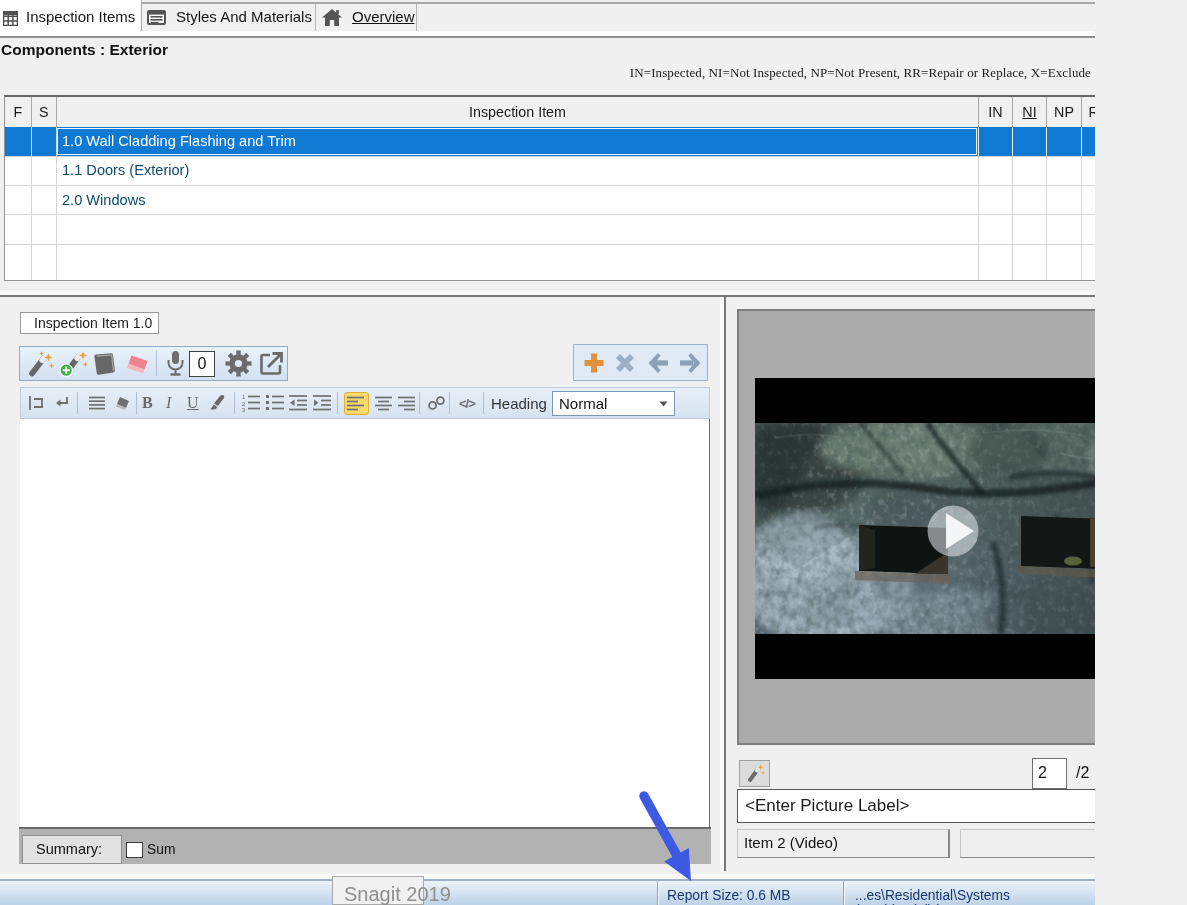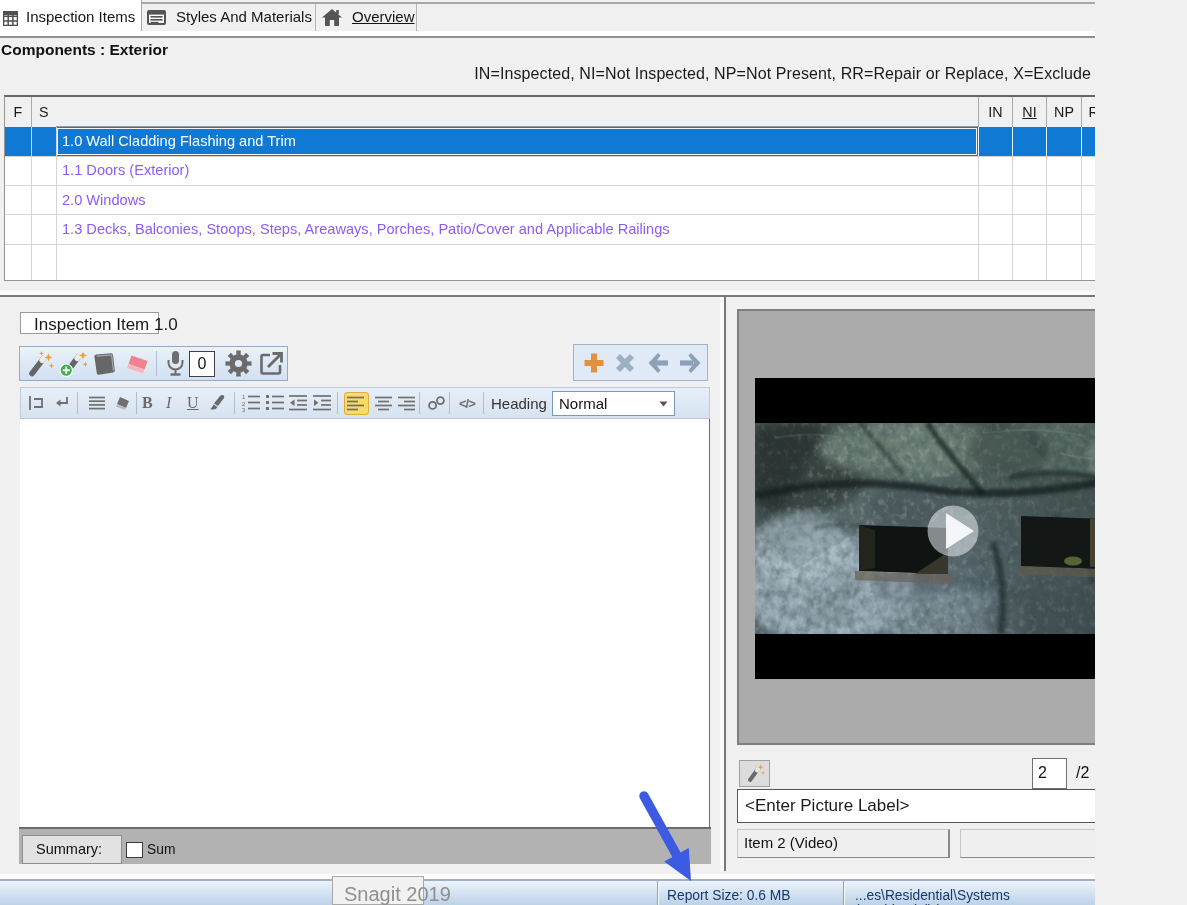--- a/index.html
+++ b/index.html
@@ -1,21 +1,21 @@
 <!DOCTYPE html>
 <html><head>
 <meta charset="utf-8">
 <style>
 html,body{margin:0;padding:0;}
 body{width:1187px;height:905px;overflow:hidden;font-family:"Liberation Sans",sans-serif;background:#f0f0f0;}
 .ab{position:absolute;}
 #page{position:relative;width:1095px;height:905px;background:#f0f0f0;overflow:hidden;}
 .tabtxt{font-size:15px;color:#151515;}
 .hcell{position:absolute;background:#f0f0f0;border-left:1px solid #a9a9a9;box-sizing:border-box;font-size:14.3px;color:#1a1a1a;display:flex;align-items:center;justify-content:center;}
-.rowtxt{font-size:14.6px;color:#8b5cf6;}
+.rowtxt{font-size:14.6px;color:#0c4a6e;}
 .gridv{position:absolute;width:1px;background:#d4d4d4;}
 .sep2{position:absolute;width:1px;background:#aebfd4;}
 .stxt{font-size:13.8px;color:#17386b;}
 </style>
 </head>
 <body>
 <div id="page">
 
 <div class="ab" style="left:0;top:0;width:1187px;height:36px;background:#f0f0f0;"></div>
 <div class="ab" style="left:142px;top:2px;width:1045px;height:2px;background:#a8a8a8;"></div>
@@ -43,41 +43,41 @@
  <rect x="3.5" y="11.8" width="8" height="1.6" fill="#555555"></rect>
 </svg>
 <div class="ab tabtxt" style="left:176px;top:8px;">Styles And Materials</div>
 <svg class="ab" style="left:322px;top:9px;" width="20" height="17" viewBox="0 0 20 17">
  <path d="M10 0 L20 8.5 L17 8.5 L17 17 L12.2 17 L12.2 11 L7.8 11 L7.8 17 L3 17 L3 8.5 L0 8.5 Z" fill="#555555"></path>
  <rect x="14.2" y="1" width="2.6" height="4" fill="#555555"></rect>
 </svg>
 <div class="ab tabtxt" style="left:352px;top:8px;text-decoration:underline;">Overview</div>
 
 <div class="ab" style="left:1px;top:40.5px;font-size:15.5px;font-weight:bold;color:#111;">Components : Exterior</div>
-<div class="ab" style="right:4px;top:65px;font-size:16px;letter-spacing:0.1px;color:#1a1a1a;">IN=Inspected, NI=Not Inspected, NP=Not Present, RR=Repair or Replace, X=Exclude</div>
+<div class="ab" style="right:4px;top:65px;font-size:13px;letter-spacing:0.1px;color:#1a1a1a;font-family:Liberation Serif, serif;">IN=Inspected, NI=Not Inspected, NP=Not Present, RR=Repair or Replace, X=Exclude</div>
 
 <div class="ab" id="tbl" style="left:4px;top:95px;width:1168px;height:186px;background:#ffffff;border:1px solid #949494;border-top:2px solid #666666;box-sizing:border-box;overflow:hidden;">
 
   <div class="ab" style="left:0;top:0;width:1145px;height:29.5px;background:#f0f0f0;border-bottom:1px solid #9a9a9a;box-sizing:border-box;"></div>
   <div class="hcell" style="left:0;top:0;width:25.5px;height:29.5px;border-left:none;">F</div>
   <div class="hcell" style="left:25.5px;top:0;width:25.5px;height:29.5px;">S</div>
+  <div class="hcell" style="left:51px;top:0;width:922px;height:29.5px;">Inspection Item</div>
   <div class="hcell" style="left:973px;top:0;width:34px;height:29.5px;">IN</div>
   <div class="hcell" style="left:1007px;top:0;width:34px;height:29.5px;text-decoration:underline;">NI</div>
   <div class="hcell" style="left:1041px;top:0;width:35px;height:29.5px;">NP</div>
   <div class="hcell" style="left:1076px;top:0;width:34.5px;height:29.5px;">RR</div>
   <div class="hcell" style="left:1110.5px;top:0;width:33.5px;height:29.5px;">X</div>
   <div class="ab" style="left:1144px;top:0;width:1px;height:29.5px;background:#a9a9a9;"></div>
 
   <div class="ab" style="left:0;top:29.5px;width:1145px;height:29px;background:#0f79d4;"></div>
   <div class="ab" style="left:51.5px;top:30.5px;width:920px;height:27px;border:1px solid #f2f6fa;box-sizing:border-box;"></div>
   <div class="ab rowtxt" style="left:57px;top:36px;color:#ffffff;">1.0 Wall Cladding Flashing and Trim</div>
 
   <div class="ab rowtxt" style="left:57px;top:65px;">1.1 Doors (Exterior)</div>
   <div class="ab rowtxt" style="left:57px;top:94.5px;">2.0 Windows</div>
-  <div class="ab rowtxt" style="left:57px;top:124px;">1.3 Decks, Balconies, Stoops, Steps, Areaways, Porches, Patio/Cover and Applicable Railings</div>
 
   <div class="ab" style="left:0;top:58.5px;width:1145px;height:1px;background:#d4d4d4;"></div>
   <div class="ab" style="left:0;top:87.8px;width:1145px;height:1px;background:#d4d4d4;"></div>
   <div class="ab" style="left:0;top:117.2px;width:1145px;height:1px;background:#d4d4d4;"></div>
   <div class="ab" style="left:0;top:146.5px;width:1145px;height:1px;background:#d4d4d4;"></div>
 
   <div class="gridv" style="left:25.5px;top:29.5px;height:153.5px;"></div>
   <div class="gridv" style="left:51px;top:29.5px;height:153.5px;"></div>
   <div class="gridv" style="left:973px;top:29.5px;height:153.5px;"></div>
   <div class="gridv" style="left:1007px;top:29.5px;height:153.5px;"></div>
@@ -102,21 +102,21 @@
         <path d="M1 1 L6 6.5 L11 1" fill="none" stroke="#5c5c5c" stroke-width="1.6"></path>
       </svg>
 </div>
 
 <div class="ab" style="left:0;top:291px;width:1187px;height:4px;background:#fafafa;"></div>
 <div class="ab" style="left:0;top:295px;width:1187px;height:2px;background:#787878;"></div>
 <div class="ab" style="left:720px;top:297px;width:4px;height:574px;background:#fafafa;"></div>
 <div class="ab" style="left:724px;top:297px;width:2px;height:574px;background:#787878;"></div>
 
 <div class="ab" style="left:20px;top:312px;width:139px;height:22px;background:#ffffff;border:1px solid #9a9a9a;box-sizing:border-box;"></div>
-<div class="ab" style="left:34px;top:315px;font-size:17px;color:#1a1a1a;">Inspection Item 1.0</div>
+<div class="ab" style="left:34px;top:315px;font-size:14px;color:#1a1a1a;">Inspection Item 1.0</div>
 
 <div class="ab" style="left:19px;top:346px;width:269px;height:35px;background:linear-gradient(#eaf2fa,#d2e0f2);border:1px solid #93abc9;box-sizing:border-box;"></div>
 <svg class="ab" style="left:27px;top:350px;" width="27" height="27" viewBox="0 0 27 27">
   <line x1="5" y1="23.5" x2="16.5" y2="8.5" stroke="#666666" stroke-width="5.6" stroke-linecap="round"></line>
   <line x1="15.2" y1="10.2" x2="17" y2="7.9" stroke="#ececec" stroke-width="5.6" stroke-linecap="round"></line>
   <path d="M21.5 3.2 l1.2 3 3 1.2 -3 1.2 -1.2 3 -1.2-3 -3-1.2 3-1.2 Z" fill="#e8a33d"></path>
   <path d="M24.5 13 l.8 2 2 .8 -2 .8 -.8 2 -.8-2 -2-.8 2-.8 Z" fill="#e8a33d"></path>
   <path d="M14.5 1 l.7 1.7 1.7 .7 -1.7 .7 -.7 1.7 -.7-1.7 -1.7-.7 1.7-.7 Z" fill="#e8a33d"></path>
 </svg>
 <svg class="ab" style="left:59px;top:350px;" width="28" height="27" viewBox="0 0 28 27">

